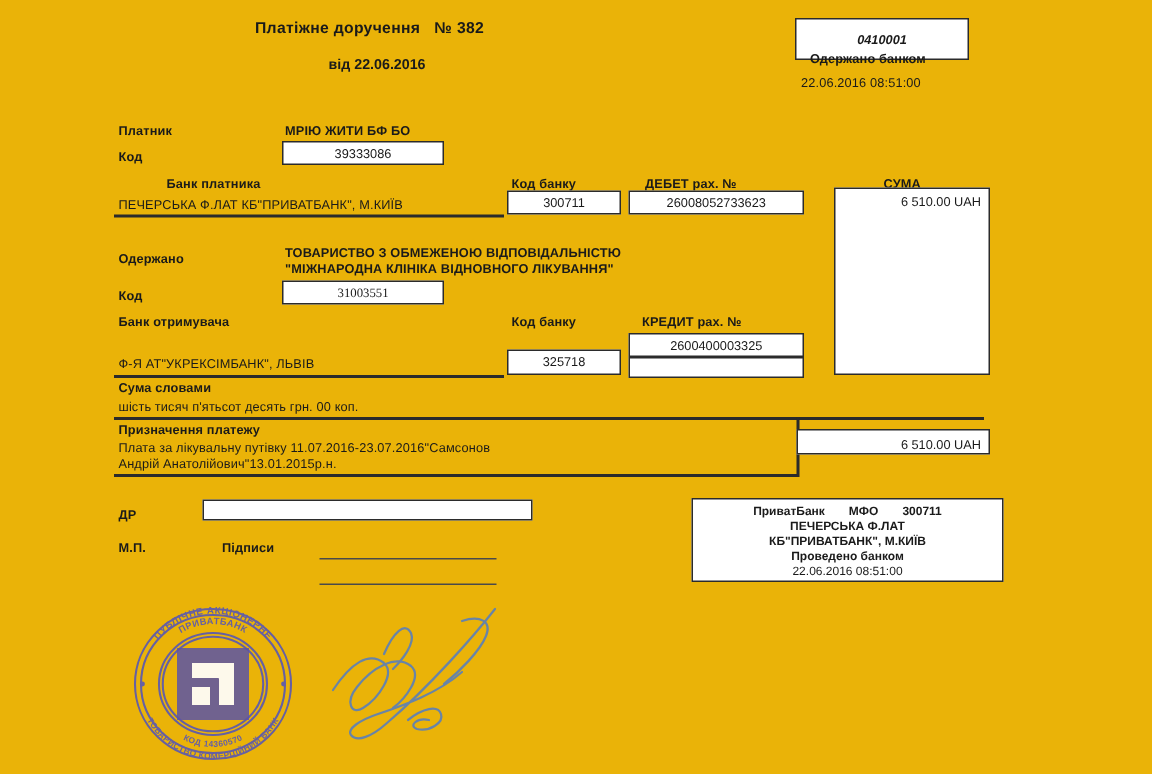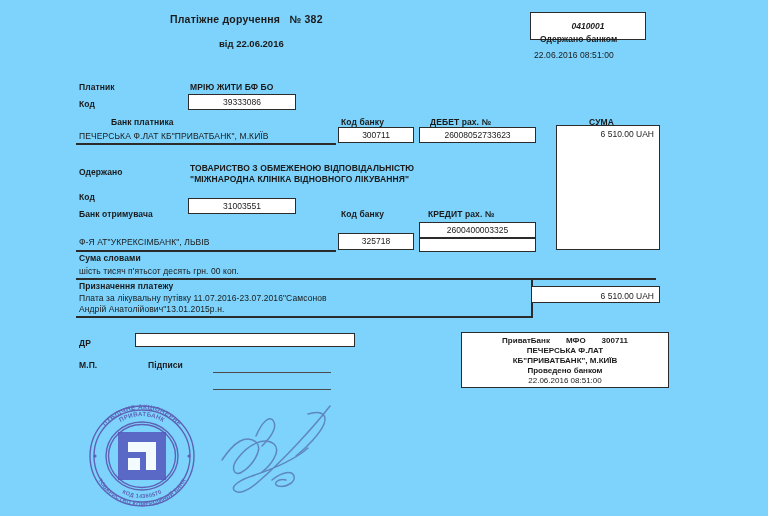--- a/index.html
+++ b/index.html
@@ -12,21 +12,21 @@
     height: 516px;
     position: relative;
     font-family: "Liberation Sans", sans-serif;
     color: #1a1a1a;
     overflow: hidden;
   }
   .doc {
     position: absolute;
     left: 0; top: 0;
     width: 768px; height: 516px;
-    background: #7dd3fc;
+    background: #eab308;
   }
   .abs { position: absolute; }
 
   
   .t {
     font-size: 8.5px;
     line-height: 11px;
     white-space: nowrap;
     letter-spacing: 0.1px;
   }
@@ -132,21 +132,21 @@
 
   <div class="abs box" style="left:556px; top:125px; width:104px; height:125px;">
     <div class="rt" style="font-size:8.5px; padding:3px 5px 0 0;">6 510.00 UAH</div>
   </div>
 
   <div class="abs t b" style="left:79px; top:167px;">Одержано</div>
   <div class="abs t b" style="left:190px; top:163px;">ТОВАРИСТВО З ОБМЕЖЕНОЮ ВІДПОВІДАЛЬНІСТЮ</div>
   <div class="abs t b" style="left:190px; top:174px;">"МІЖНАРОДНА КЛІНІКА ВІДНОВНОГО ЛІКУВАННЯ"</div>
 
   <div class="abs t b" style="left:79px; top:192px;">Код</div>
-  <div class="abs box" style="left:188px; top:198px; width:108px; height:16px;">
+  <div class="abs box" style="left:188px; top:187px; width:108px; height:16px;font-family:Liberation Serif, serif;">
     <div class="boxval" style="width:100%;height:100%;">31003551</div>
   </div>
 
   <div class="abs t b" style="left:79px; top:209px;">Банк отримувача</div>
   <div class="abs t b" style="left:341px; top:209px;">Код банку</div>
   <div class="abs t b" style="left:428px; top:209px;">КРЕДИТ рах. №</div>
 
   <div class="abs box" style="left:419px; top:222px; width:117px; height:16px;">
     <div class="boxval" style="width:100%;height:100%;">2600400003325</div>
   </div>

